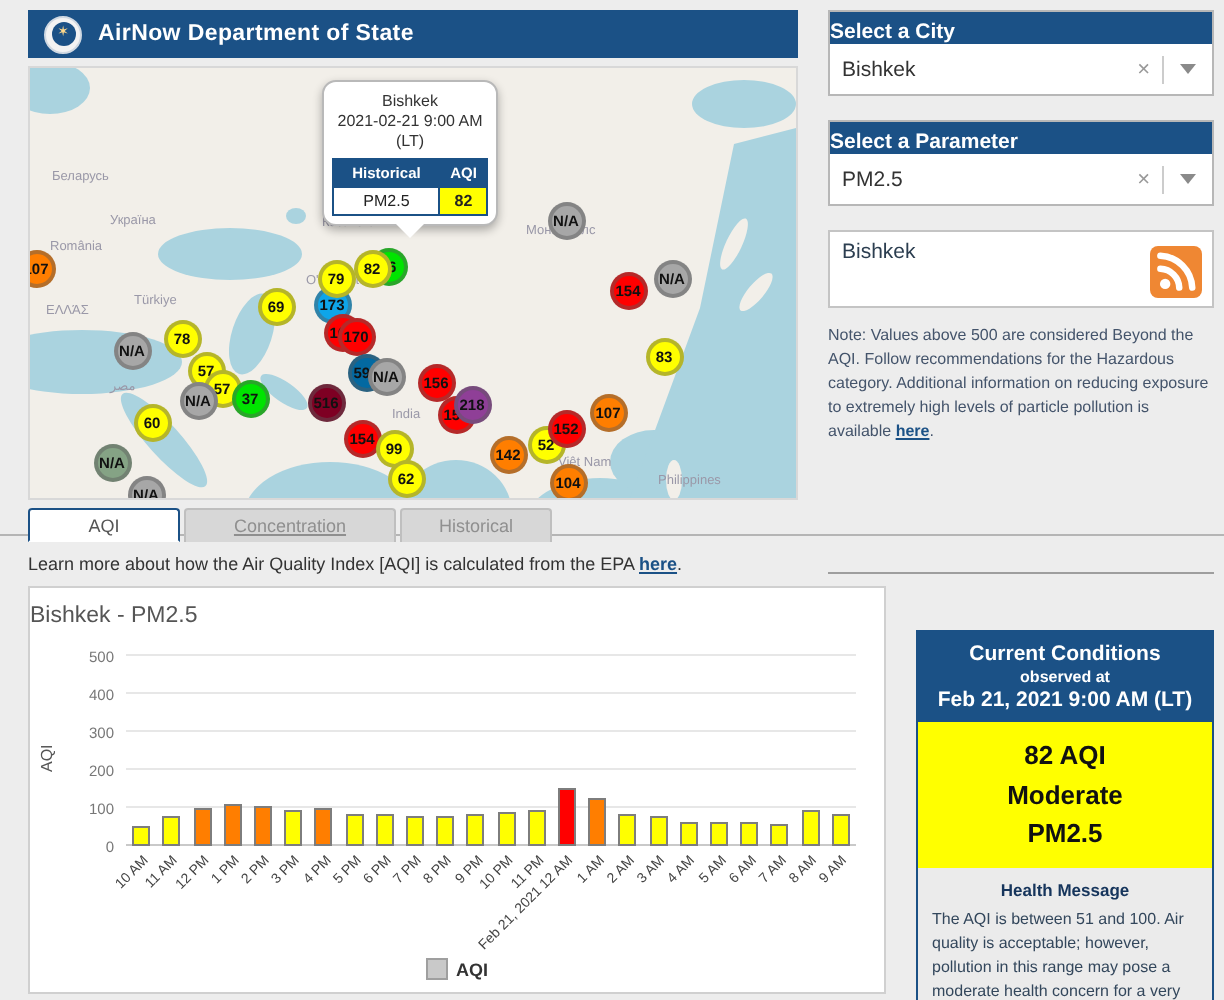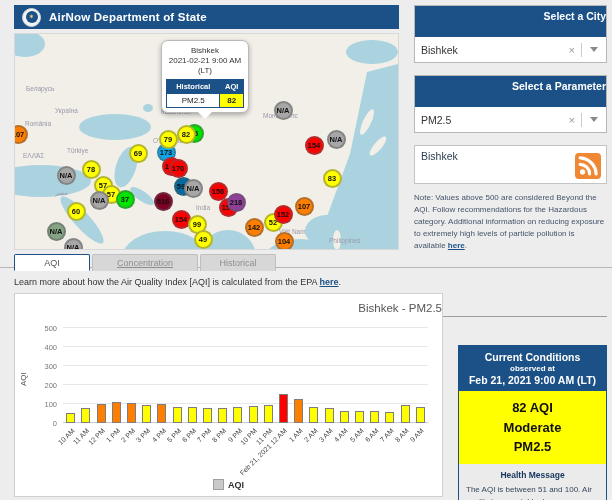--- a/index.html
+++ b/index.html
@@ -33,37 +33,37 @@
   .tabbar{position:relative;margin-top:4px;height:17px;display:flex;z-index:1;width:383px;}
   .tab{height:17px;line-height:16px;font-size:9px;padding:0 0;width:76px;text-align:center;background:#d7d7d7;border:1px solid #bfbfbf;
        border-bottom:none;color:#8f8f8f;margin-right:2px;box-sizing:border-box;border-radius:2px 2px 0 0;cursor:pointer;}
   .tab.active{background:#fff;border:1px solid #1b5186;border-bottom:1px solid #fff;color:#555;width:76px;}
   .tab:nth-child(2){width:106px;text-decoration:underline;}
   .epa-note{position:relative;z-index:1;margin:6px 0 0 0;font-size:9px;color:#333;}
   .epa-note a{color:#1b5186;font-weight:bold;text-decoration:underline;cursor:pointer;}
 
   
   .chart-panel{position:relative;margin-top:6px;width:429px;height:204px;background:#fff;border:1px solid #d0d0d0;box-sizing:border-box;z-index:1;}
-  .chart-title{text-align:right;font-size:11.5px;color:#555;margin-top:8px;}
+  .chart-title{text-align:left;font-size:11.5px;color:#555;margin-top:8px;}
   .ylab{position:absolute;left:4px;top:92px;font-size:8px;color:#555;transform:rotate(-90deg);transform-origin:left top;}
   .chart-plot{position:relative;margin:14px 14px 0 48px;height:95px;}
   .gridline{position:absolute;left:0;right:0;height:0;border-top:1px solid #e7e7e7;}
   .gridline.zero{border-top:1px solid #c9c9c9;}
   .ytick{position:absolute;left:-36px;top:-4px;width:30px;text-align:right;font-size:7.5px;color:#777;}
   .bar{position:absolute;bottom:0;width:9px;margin-left:-4.5px;border:1px solid #7d7d7d;box-sizing:border-box;}
   .chart-xlabels{position:relative;margin:0 14px 0 48px;height:56px;}
   .xl{position:absolute;top:4px;font-size:7px;color:#444;white-space:nowrap;transform:rotate(-45deg);transform-origin:top right;}
   .legend{display:flex;justify-content:center;align-items:center;gap:4px;margin-top:0px;}
   .legend-swatch{width:9px;height:9px;background:#c9c9c9;border:1px solid #9f9f9f;}
   .legend-label{font-size:9px;font-weight:bold;color:#333;}
 
   
   .sidebar{position:absolute;left:414px;top:5px;width:193px;}
   .panel{border:1px solid #b7b7b7;background:#fff;margin-bottom:12px;}
-  .panel-header{background:#1b5186;color:#fff;font-size:10.5px;font-weight:bold;height:31px;line-height:20px;padding-left:19px;text-align:right;}
+  .panel-header{background:#1b5186;color:#fff;font-size:10.5px;font-weight:bold;height:16px;line-height:20px;padding-left:0;}
   .sel-body{height:25px;display:flex;align-items:center;}
   .sel-value{flex:1;font-size:10.5px;color:#333;padding-left:6px;}
   .sel-clear{color:#999;font-size:11px;padding:0 6px;cursor:pointer;}
   .vr{width:1px;height:14px;background:#ccc;}
   .caret{width:0;height:0;border-left:4px solid transparent;border-right:4px solid transparent;border-top:5px solid #8a8a8a;margin:0 8px;cursor:pointer;}
   .rss-box{position:relative;border:1px solid #c4c4c4;background:#fff;height:37px;margin-bottom:8px;}
   .rss-title{font-size:10.5px;color:#2c3e50;padding:4px 6px;}
   .rss-icon{position:absolute;right:5px;bottom:4px;width:26px;height:26px;background:#ef8733;border-radius:4px;cursor:pointer;}
   .side-note{font-size:8px;line-height:1.5;color:#44546b;}
   .side-note a{color:#1b5186;font-weight:bold;text-decoration:underline;cursor:pointer;}
@@ -146,21 +146,21 @@
           <div class="marker" style="left: 48.5px; top: 203.5px; background: rgb(167, 167, 167);">N/A</div>
           <div class="marker" style="left: 113.5px; top: 109.5px; background: rgb(255, 255, 0);">69</div>
           <div class="marker" style="left: 141.5px; top: 108.5px; background: #0ea5e9;">173</div>
           <div class="marker" style="left: 146.5px; top: 122.5px; background: rgb(255, 0, 0);">163</div>
           <div class="marker" style="left: 153.5px; top: 124.5px; background: rgb(255, 0, 0);">170</div>
           <div class="marker" style="left: 158.5px; top: 143px; background: #0369a1;">596</div>
           <div class="marker" style="left: 168.5px; top: 144.5px; background: rgb(167, 167, 167);">N/A</div>
           <div class="marker" style="left: 138.5px; top: 157.5px; background: rgb(126, 0, 35);">516</div>
           <div class="marker" style="left: 156.5px; top: 175.5px; background: rgb(255, 0, 0);">154</div>
           <div class="marker" style="left: 172.5px; top: 180.5px; background: rgb(255, 255, 0);">99</div>
-          <div class="marker" style="left: 178.5px; top: 195.5px; background: rgb(255, 255, 0);">49</div>
+          <div class="marker" style="left: 178.5px; top: 195.5px; background: rgb(255, 255, 0);">62</div>
           <div class="marker" style="left: 193.5px; top: 147.5px; background: rgb(255, 0, 0);">156</div>
           <div class="marker" style="left: 203.5px; top: 163.5px; background: rgb(255, 0, 0);">158</div>
           <div class="marker" style="left: 211.5px; top: 158.5px; background: rgb(143, 63, 151);">218</div>
           <div class="marker" style="left: 229.5px; top: 183.5px; background: rgb(255, 126, 0);">142</div>
           <div class="marker" style="left: 248.5px; top: 178.5px; background: rgb(255, 255, 0);">52</div>
           <div class="marker" style="left: 258.5px; top: 170.5px; background: rgb(255, 0, 0);">152</div>
           <div class="marker" style="left: 279.5px; top: 162.5px; background: rgb(255, 126, 0);">107</div>
           <div class="marker" style="left: 259.5px; top: 197.5px; background: rgb(255, 126, 0);">104</div>
           <div class="marker" style="left: 289.5px; top: 101.5px; background: rgb(255, 0, 0);">154</div>
           <div class="marker" style="left: 311.5px; top: 95.5px; background: rgb(167, 167, 167);">N/A</div>

